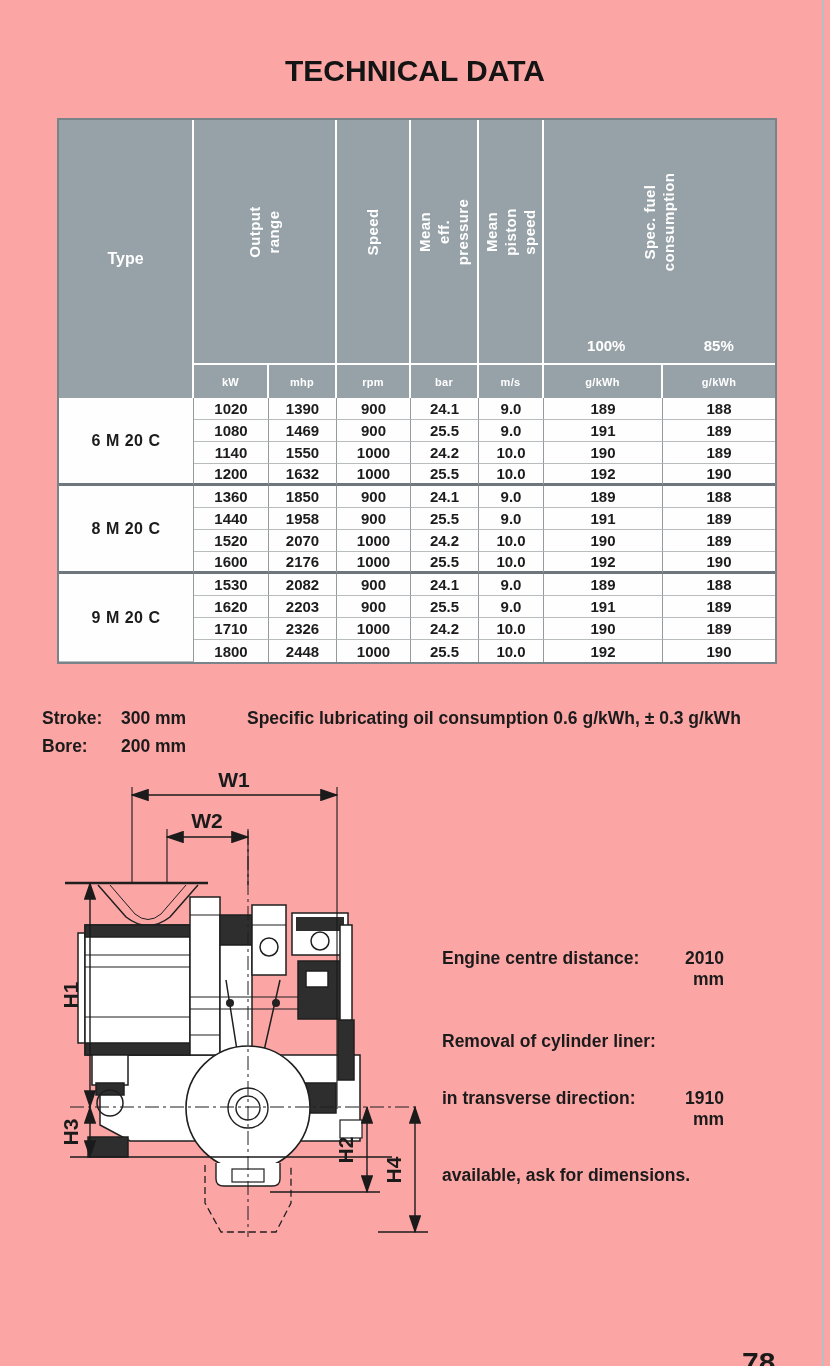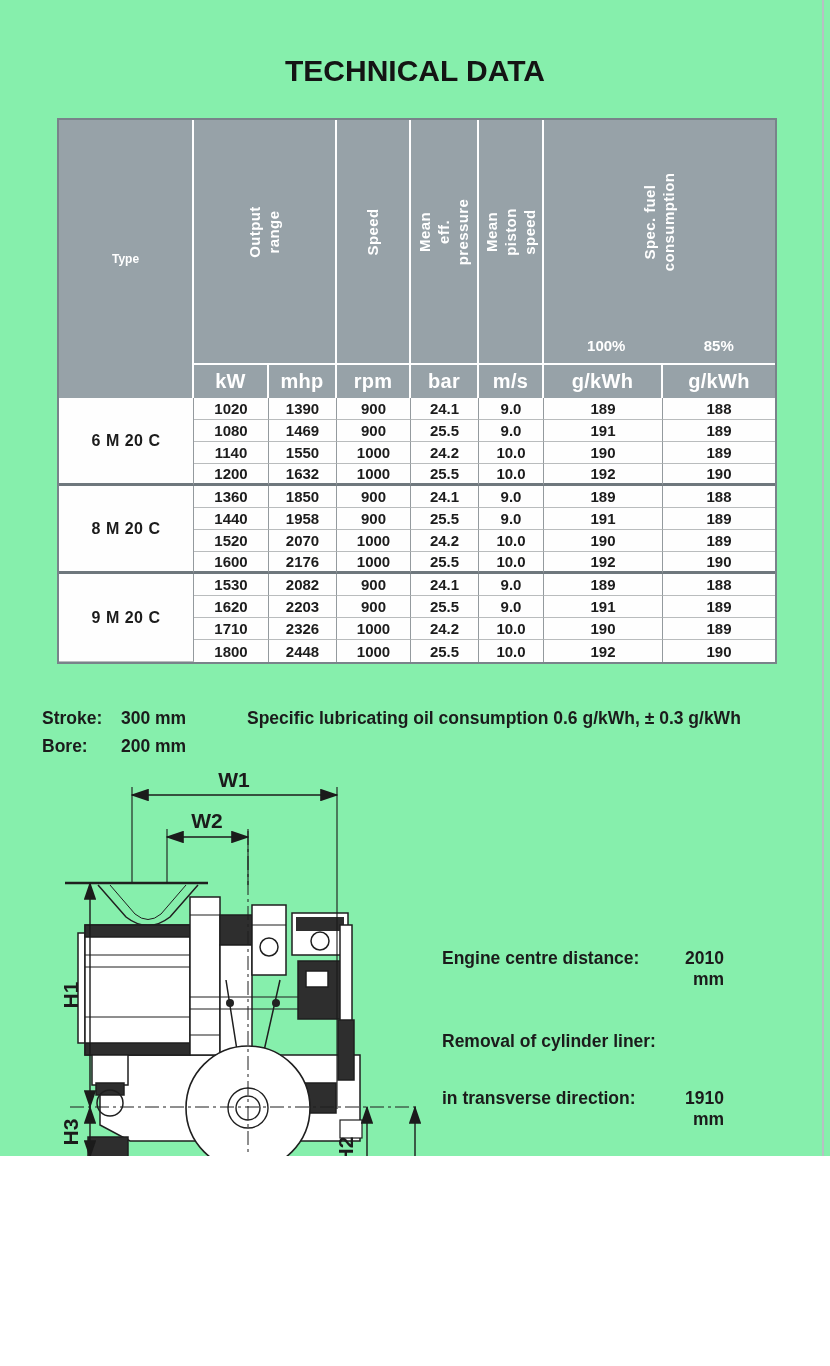--- a/index.html
+++ b/index.html
@@ -1,21 +1,21 @@
 <!DOCTYPE html>
 <html><head>
 <meta charset="utf-8">
 <style>
   * { margin: 0; padding: 0; box-sizing: border-box; }
   html, body { background: #ffffff; }
   .page {
     position: relative;
     width: 830px;
-    height: 1156px;
-    background: #86efac;
+    height: 1366px;
+    background: #fca5a5;
     overflow: hidden;
     font-family: "Liberation Sans", sans-serif;
     color: #1b1b1b;
   }
   
   .scan-edge {
     position: absolute; top: 0; right: 6px; width: 2px; height: 1366px;
     background: #b7bfc3;
   }
   .title {
@@ -32,24 +32,24 @@
   }
   table.tech th, table.tech td { padding: 0; }
   thead th {
     background: #97a2a8; color: #ffffff; font-weight: 700;
     vertical-align: middle; text-align: center;
   }
   thead tr.main th { height: 245px; position: relative; }
   thead tr.main th.sep { border-right: 2px solid #ffffff; }
   thead tr.main th.underline { border-bottom: 2px solid #ffffff; }
   thead tr.units th {
-    height: 33px; font-size: 20px; letter-spacing: 0.3px;
+    height: 33px; font-size: 11px; letter-spacing: 0.3px;
   }
   thead tr.units th.sep { border-right: 2px solid #ffffff; }
-  .type-head { font-size: 12px; }
+  .type-head { font-size: 16px; }
   .rot {
     position: absolute; left: 50%; top: 46%;
     transform: translate(-50%, -50%) rotate(-90deg);
     white-space: pre-line; font-size: 15px; letter-spacing: 0.4px;
     line-height: 1.25; text-align: center;
   }
   .loads {
     position: absolute; left: 6px; right: 0; bottom: 9px;
     display: flex; font-size: 15px;
   }

